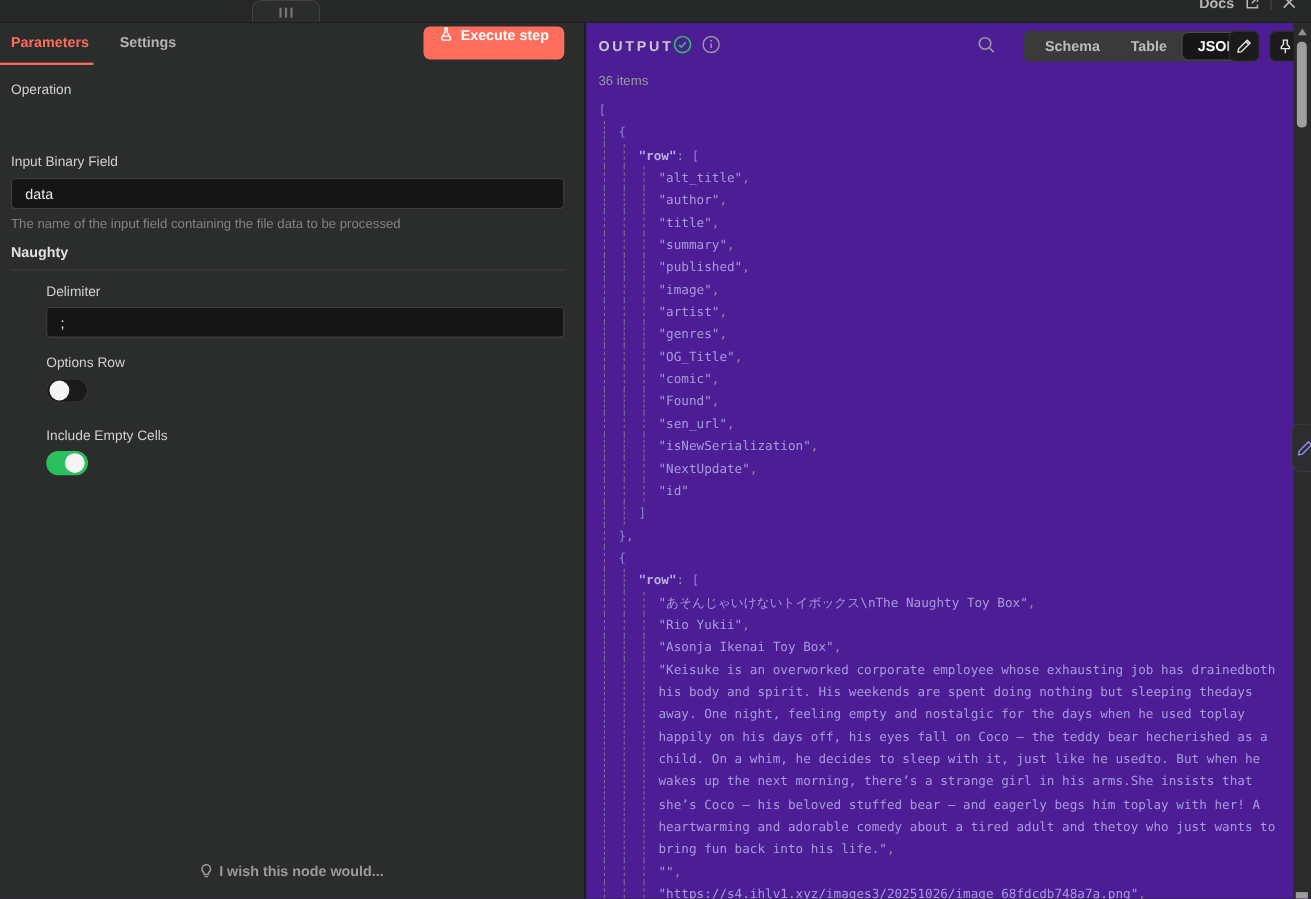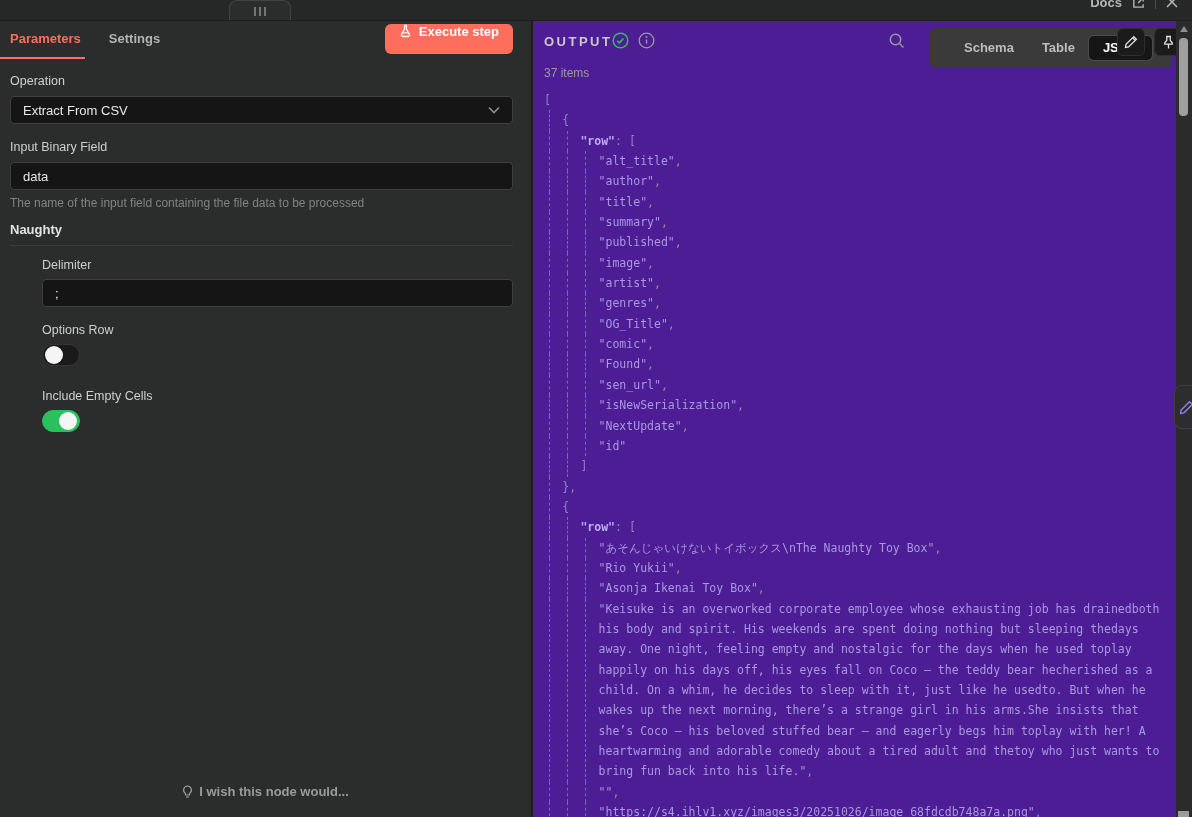--- a/index.html
+++ b/index.html
@@ -62,21 +62,21 @@
   
   .right-panel { position:absolute; left:533px; top:21px; width:659px; height:796px; background:#4c1d95; }
   .out-title { position:absolute; left:11px; top:13px; font-size:13px; font-weight:700;
                letter-spacing:2.5px; color:#c9c9c9; }
   .out-check { position:absolute; left:79px; top:11px; }
   .out-info  { position:absolute; left:105px; top:11px; }
   .items-count { position:absolute; left:11px; top:45px; font-size:12px; color:#9b9b9b; }
   .search-btn { position:absolute; left:355px; top:11px; cursor:pointer; }
 
   .seg-group { position:absolute; left:397px; top:7px; height:28px; background:#3a3a3a; border-radius:6px;
-               display:flex; align-items:center; padding:20px; }
+               display:flex; align-items:center; padding:6px; }
   .seg { height:24px; line-height:24px; padding:0 14px; font-size:13px; color:#bdbdbd; font-weight:600;
          border-radius:5px; cursor:pointer; }
   .seg.active { background:#161616; color:#fff; font-weight:700; box-shadow:0 0 0 1px #4b4b4b; }
 
   .icon-btn { position:absolute; top:7px; width:28px; height:28px; background:#1b1b1b; border:1px solid #2f2f2f;
               border-radius:6px; display:flex; align-items:center; justify-content:center; cursor:pointer; }
   .edit-btn { left:584px; }
   .pin-btn  { left:621px; }
 
   
@@ -131,26 +131,20 @@
     <button class="exec-btn">
       <svg width="13" height="14" viewBox="0 0 14 15" fill="none" stroke="#fff" stroke-width="1.4">
           <path d="M5.5 1.5h3M6 1.5v4L2.8 11a1.6 1.6 0 0 0 1.4 2.4h5.6A1.6 1.6 0 0 0 11.2 11L8 5.5v-4"></path>
           <path d="M4 9.5h6" stroke-width="1.2"></path>
         </svg>
       <span>Execute step</span>
     </button>
   </div>
 
   <div class="field-label" style="top:53px">Operation</div>
-  <div class="select-box" style="top:75px">
-    <span>Extract From CSV</span>
-    <svg width="12" height="8" viewBox="0 0 12 8" fill="none" stroke="#8d8d8d" stroke-width="1.6">
-        <path d="M1 1.5l5 5 5-5"></path>
-      </svg>
-  </div>
 
   <div class="field-label" style="top:119px">Input Binary Field</div>
   <input class="text-input" style="top: 141px;" value="data">
   <div class="help-text" style="top:175px">The name of the input field containing the file data to be processed</div>
 
   <div class="section-head" style="top:201px">Naughty</div>
   <div class="section-divider" style="top:224px"></div>
 
   <div class="opt-label" style="top:237px">Delimiter</div>
   <input class="opt-input" style="top: 258px;" value=";">
@@ -183,21 +177,21 @@
   <svg class="out-check" width="17" height="17" viewBox="0 0 17 17" fill="none">
       <circle cx="8.5" cy="8.5" r="7.3" stroke="#2bc05e" stroke-width="1.5"></circle>
       <path d="M5.3 8.7l2.1 2.1 4-4.2" stroke="#2bc05e" stroke-width="1.6" fill="none"></path>
     </svg>
   <svg class="out-info" width="17" height="17" viewBox="0 0 17 17" fill="none">
       <circle cx="8.5" cy="8.5" r="7.3" stroke="#9a9a9a" stroke-width="1.3"></circle>
       <path d="M8.5 7.5v4.2" stroke="#9a9a9a" stroke-width="1.4"></path>
       <circle cx="8.5" cy="5" r="0.9" fill="#9a9a9a"></circle>
     </svg>
 
-  <div class="items-count">37 items</div>
+  <div class="items-count">36 items</div>
 
   <svg class="search-btn" width="18" height="18" viewBox="0 0 18 18" fill="none" stroke="#9a9a9a" stroke-width="1.5">
       <circle cx="7.5" cy="7.5" r="5.2"></circle>
       <path d="M11.5 11.5l4 4"></path>
     </svg>
 
   <div class="seg-group">
       <div class="seg">Schema</div>
       <div class="seg">Table</div>
       <div class="seg active">JSON</div>

